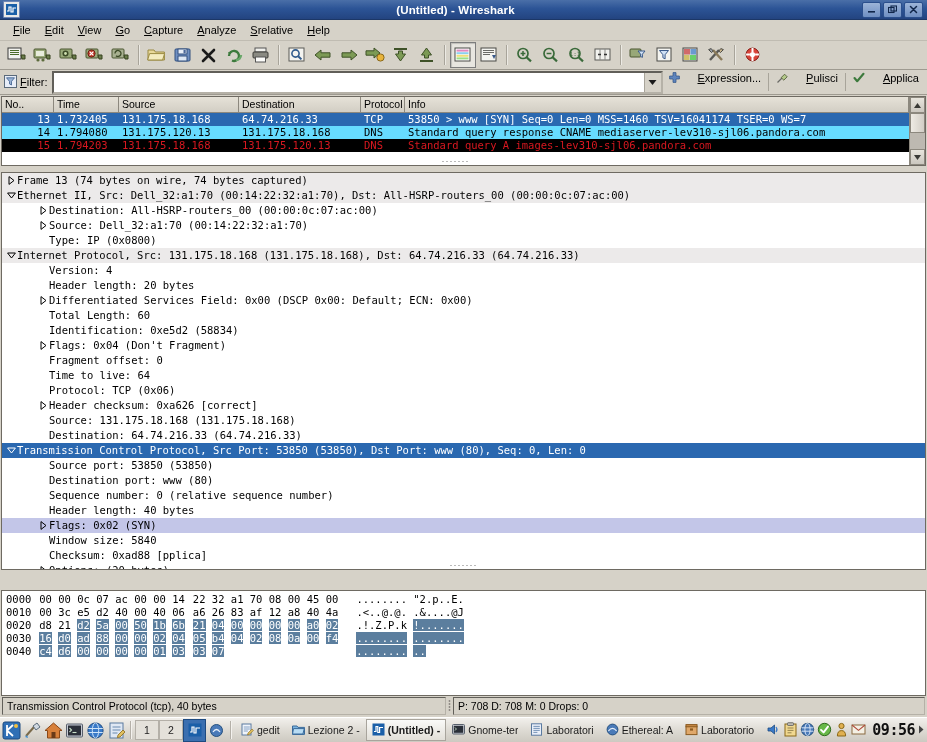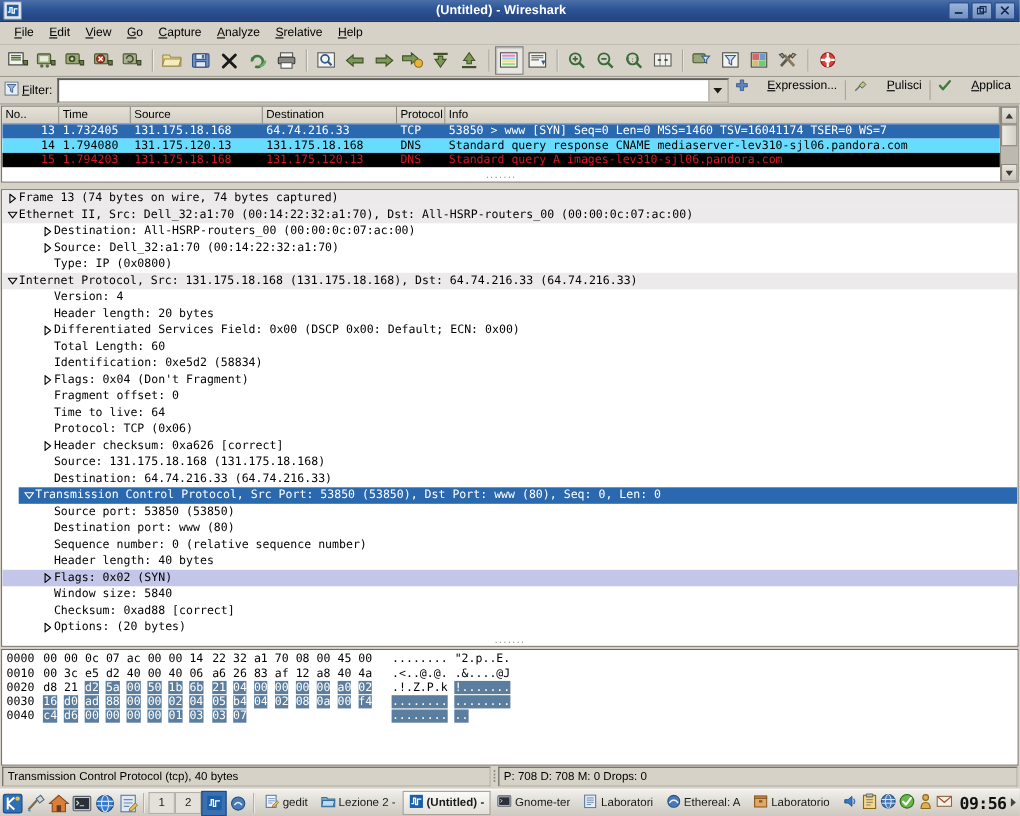--- a/index.html
+++ b/index.html
@@ -112,21 +112,21 @@
   
   .detail-wrap{flex:1 1 auto;margin:2px 0 0 0;min-height:0;}
   .tree{
     font-family:"DejaVu Sans Mono",monospace;font-size:10.5px;
     line-height:15px;white-space:nowrap;
   }
   .trow{height:15px;display:flex;align-items:center;padding-left:2px;}
   .trow.lvl0{padding-left:4px;}
   .trow.lvl1{padding-left:36px;}
   .trow.shade{background:#eceaea;}
-  .trow.sel{background:#2a68b0;color:#fff;margin-left:15px;}
+  .trow.sel{background:#2a68b0;color:#fff;}
   .trow.flagsel{background:#c3c6e8;}
   .tw{width:11px;flex:0 0 11px;display:inline-flex;align-items:center;justify-content:center;}
   .tw svg{display:block;}
 
   
   .hex-wrap{flex:0 0 104px;margin:2px 0 0 0;}
   .hex{
     font-family:"DejaVu Sans Mono",monospace;font-size:10.5px;
     line-height:13px;padding:2px 0 0 4px;white-space:pre;
   }
@@ -680,36 +680,36 @@
               </svg>
             </span>
             <span>Flags: 0x02 (SYN)</span>
           </div>
           <div class="trow lvl1">
             <span class="tw"></span>
             <span>Window size: 5840</span>
           </div>
           <div class="trow lvl1">
             <span class="tw"></span>
-            <span>Checksum: 0xad88 [correct]</span>
+            <span>Checksum: 0xad88 [pplica]</span>
           </div>
           <div class="trow lvl1">
             <span class="tw">
               <svg width="7" height="9" viewBox="0 0 7 9">
                 <path d="M1 0.6 L6 4.5 L1 8.4 z" fill="none" stroke="currentColor" stroke-width="1"></path>
               </svg>
             </span>
             <span>Options: (20 bytes)</span>
           </div>
         </div>
       <div class="dots" style="bottom:1px;">·······</div>
     </div>
   </div>
 
-  <div class="pane hex-wrap" style="margin:2px 1px 0 1px;">
+  <div class="pane hex-wrap" style="margin:20px 1px 0 1px;">
     <div class="pane-body">
       <div class="hex" id="hex-dump"><div class="hl"><span class="hoff">0000</span><span class="hb hgroup"><span>00</span> <span>00</span> <span>0c</span> <span>07</span> <span>ac</span> <span>00</span> <span>00</span> <span>14</span></span><span class="hb hgroup"><span>22</span> <span>32</span> <span>a1</span> <span>70</span> <span>08</span> <span>00</span> <span>45</span> <span>00</span></span><span class="hasc"><span>........</span> <span>"2.p..E.</span></span></div><div class="hl"><span class="hoff">0010</span><span class="hb hgroup"><span>00</span> <span>3c</span> <span>e5</span> <span>d2</span> <span>40</span> <span>00</span> <span>40</span> <span>06</span></span><span class="hb hgroup"><span>a6</span> <span>26</span> <span>83</span> <span>af</span> <span>12</span> <span>a8</span> <span>40</span> <span>4a</span></span><span class="hasc"><span>.&lt;..@.@.</span> <span>.&amp;....@J</span></span></div><div class="hl"><span class="hoff">0020</span><span class="hb hgroup"><span>d8</span> <span>21</span> <span class="sel">d2</span> <span class="sel">5a</span> <span class="sel">00</span> <span class="sel">50</span> <span class="sel">1b</span> <span class="sel">6b</span></span><span class="hb hgroup"><span class="sel">21</span> <span class="sel">04</span> <span class="sel">00</span> <span class="sel">00</span> <span class="sel">00</span> <span class="sel">00</span> <span class="sel">a0</span> <span class="sel">02</span></span><span class="hasc"><span>.!.Z.P.k</span> <span class="sel">!.......</span></span></div><div class="hl"><span class="hoff">0030</span><span class="hb hgroup"><span class="sel">16</span> <span class="sel">d0</span> <span class="sel">ad</span> <span class="sel">88</span> <span class="sel">00</span> <span class="sel">00</span> <span class="sel">02</span> <span class="sel">04</span></span><span class="hb hgroup"><span class="sel">05</span> <span class="sel">b4</span> <span class="sel">04</span> <span class="sel">02</span> <span class="sel">08</span> <span class="sel">0a</span> <span class="sel">00</span> <span class="sel">f4</span></span><span class="hasc"><span class="sel">........</span> <span class="sel">........</span></span></div><div class="hl"><span class="hoff">0040</span><span class="hb hgroup"><span class="sel">c4</span> <span class="sel">d6</span> <span class="sel">00</span> <span class="sel">00</span> <span class="sel">00</span> <span class="sel">00</span> <span class="sel">01</span> <span class="sel">03</span></span><span class="hb hgroup"><span class="sel">03</span> <span class="sel">07</span>                  </span><span class="hasc"><span class="sel">........</span> <span class="sel">..</span></span></div></div>
     </div>
   </div>
 
   <div class="statusbar">
     <div class="sb-cell" style="flex:1;">Transmission Control Protocol (tcp), 40 bytes</div>
     <div class="sb-grip">
       <svg width="3" height="14" viewBox="0 0 3 14">
           <circle cx="1.5" cy="2" r="0.9" fill="#8a8680"></circle>

